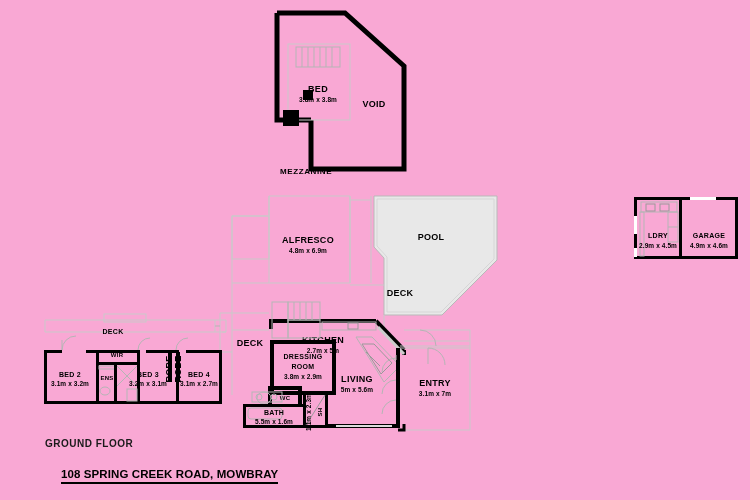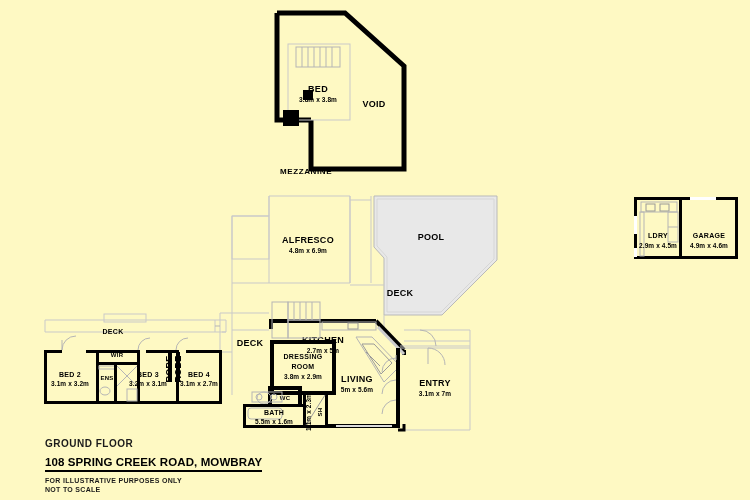--- a/index.html
+++ b/index.html
@@ -11,21 +11,21 @@
     width: 750px;
     height: 500px;
     font-family: "Liberation Sans", sans-serif;
     overflow: hidden;
     position: relative;
   }
   #floorplan-root {
     position: relative;
     width: 750px;
     height: 500px;
-    background: #fef9c3;
+    background: #f9a8d4;
   }
   svg#plan-svg {
     position: absolute;
     left: 0;
     top: 0;
     width: 750px;
     height: 500px;
     display: block;
   }
   .wall-heavy {
@@ -92,21 +92,21 @@
     font-weight: bold;
     letter-spacing: 0.5px;
     color: #1a1a1a;
     margin: 0 0 3px 0;
   }
   .footer-title {
     font-size: 11.5px;
     font-weight: bold;
     letter-spacing: 0.1px;
     color: #000000;
-    margin: 0;
+    margin: 16px;
     padding-bottom: 2px;
     border-bottom: 2px solid #000000;
     display: inline-block;
   }
   .footer-note {
     font-size: 7px;
     font-weight: bold;
     letter-spacing: 0.3px;
     color: #1a1a1a;
     margin: 4px 0 0 0;

